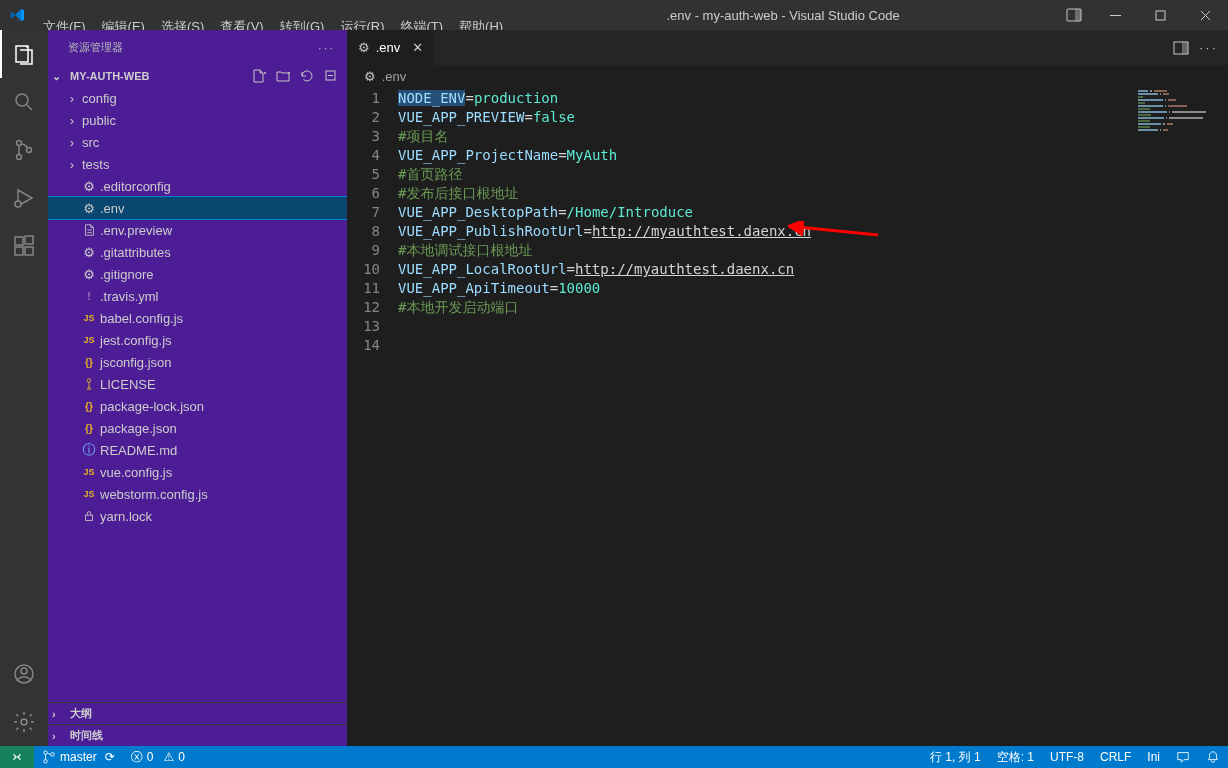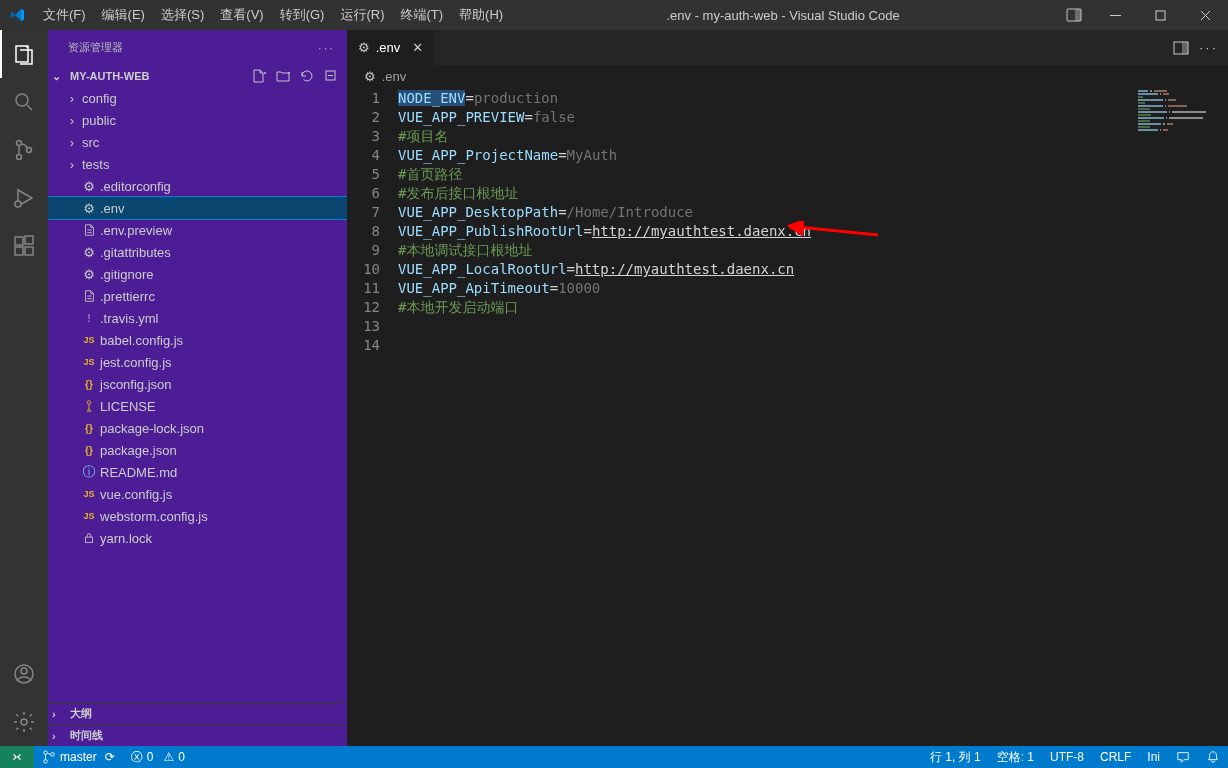--- a/index.html
+++ b/index.html
@@ -1,21 +1,21 @@
 <!DOCTYPE html>
 <html><head>
 <meta charset="utf-8">
 <style>
 * { margin: 0; padding: 0; box-sizing: border-box; }
 body { font-family: "Segoe UI", "Microsoft YaHei", sans-serif; font-size: 13px; color: #cccccc; background: #1e1e1e; width: 1228px; height: 768px; overflow: hidden; display: flex; flex-direction: column; }
 .titlebar { height: 30px; background: #323233; display: flex; align-items: center; color: #cccccc; }
 .titlebar .logo { width: 35px; display: flex; justify-content: center; align-items: center; }
 .titlebar .logo svg { width: 16px; height: 16px; }
 .menus { display: flex; }
-.menus .mi { padding: 0 8px; height: 30px; line-height: 30px; cursor: pointer; }
+.menus .mi { padding: 12px 8px; height: 30px; line-height: 30px; cursor: pointer; }
 .win-title { flex: 1; text-align: center; color: #cccccc; }
 .win-ctrl { display: flex; align-items: center; }
 .win-ctrl .wc { width: 45px; height: 30px; display: flex; align-items: center; justify-content: center; cursor: pointer; }
 .layout-icon { width: 38px; display:flex; justify-content:center; align-items:center; height:30px; }
 
 .main { flex: 1; display: flex; min-height: 0; }
 .activity { width: 48px; background: #333333; display: flex; flex-direction: column; align-items: center; }
 .activity .ai { width: 48px; height: 48px; display: flex; align-items: center; justify-content: center; cursor: pointer; color: #858585; position: relative; }
 .activity .ai.active { color: #ffffff; }
 .activity .ai.active::before { content: ""; position: absolute; left: 0; top: 0; bottom: 0; width: 2px; background: #ffffff; }
@@ -54,21 +54,21 @@
 .tabs-actions { margin-left: auto; display: flex; align-items: center; gap: 10px; padding-right: 10px; color: #c5c5c5; }
 
 .breadcrumb { height: 22px; display: flex; align-items: center; padding-left: 16px; font-size: 13px; color: #a0a0a0; gap: 6px; }
 
 .editor-body { flex: 1; position: relative; display: flex; overflow: hidden; }
 .gutter { width: 50px; text-align: right; padding-right: 18px; color: #858585; font-family: Consolas, monospace; font-size: 14px; line-height: 19px; padding-top: 2px; }
 .code { flex: 1; font-family: Consolas, monospace; font-size: 14px; line-height: 19px; padding-top: 2px; position: relative; }
 .code .line { white-space: pre; }
 .tok-key { color: #9cdcfe; }
 .tok-eq { color: #d4d4d4; }
-.tok-val { color: #737373; }
+.tok-val { color: #5eead4; }
 .tok-cmt { color: #6a9955; }
 .tok-url { color: #d4d4d4; text-decoration: underline; }
 .code .sel { background: #264f78; }
 
 .minimap { position: absolute; right: 0; top: 2px; width: 96px; height: 120px; opacity: 0.6; }
 .minimap .mline { height: 2px; margin: 1px 6px; display: flex; gap: 2px; }
 .minimap .mseg { height: 2px; }
 .mc-key { background:#9cdcfe; } .mc-val{ background:#ce9178; } .mc-cmt{ background:#6a9955; } .mc-url{ background:#d4d4d4; }
 
 .arrow { position: absolute; pointer-events: none; }
@@ -260,31 +260,20 @@
             <span class="ic-gear">⚙</span>
           </span>
           <span class="lbl">.gitattributes</span>
         </div>
         <div class="tree-item">
           <span class="chev"></span>
           <span class="ico">
             <span class="ic-gear">⚙</span>
           </span>
           <span class="lbl">.gitignore</span>
-        </div>
-        <div class="tree-item">
-          <span class="chev"></span>
-          <span class="ico">
-            <span class="ic-file">
-              <svg width="14" height="14" viewBox="0 0 16 16">
-                <path fill="none" stroke="currentColor" d="M4 2h6l3 3v9H4zM10 2v3h3M6 8h5M6 11h5"></path>
-              </svg>
-            </span>
-          </span>
-          <span class="lbl">.prettierrc</span>
         </div>
         <div class="tree-item">
           <span class="chev"></span>
           <span class="ico">
             <span class="ic-yaml">!</span>
           </span>
           <span class="lbl">.travis.yml</span>
         </div>
         <div class="tree-item">
           <span class="chev"></span>

